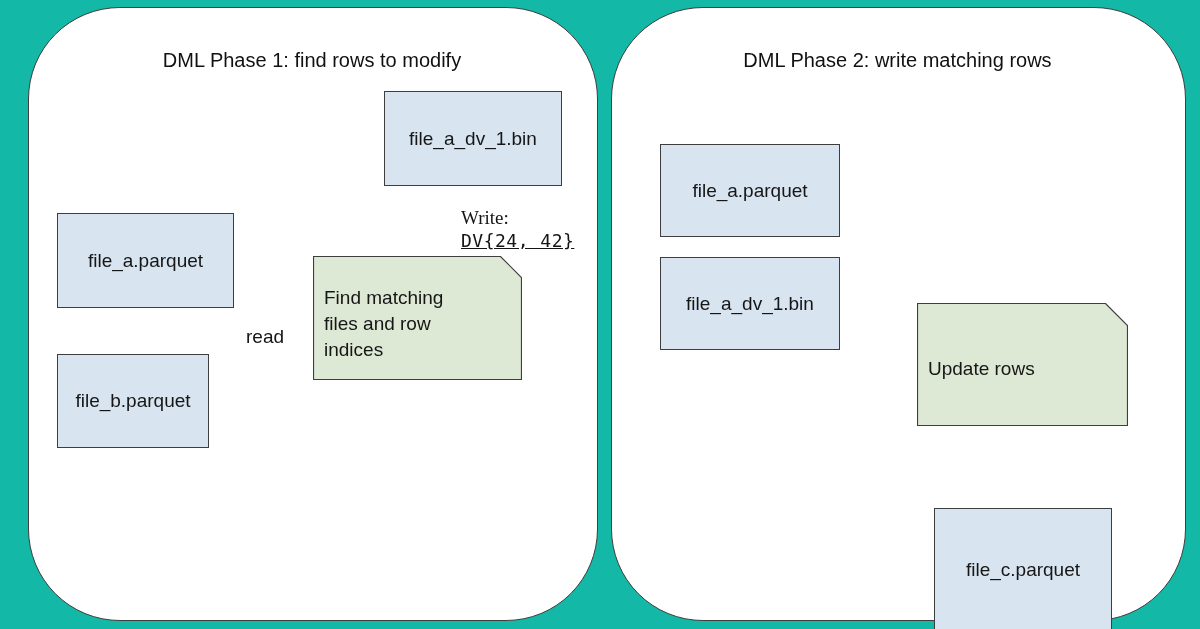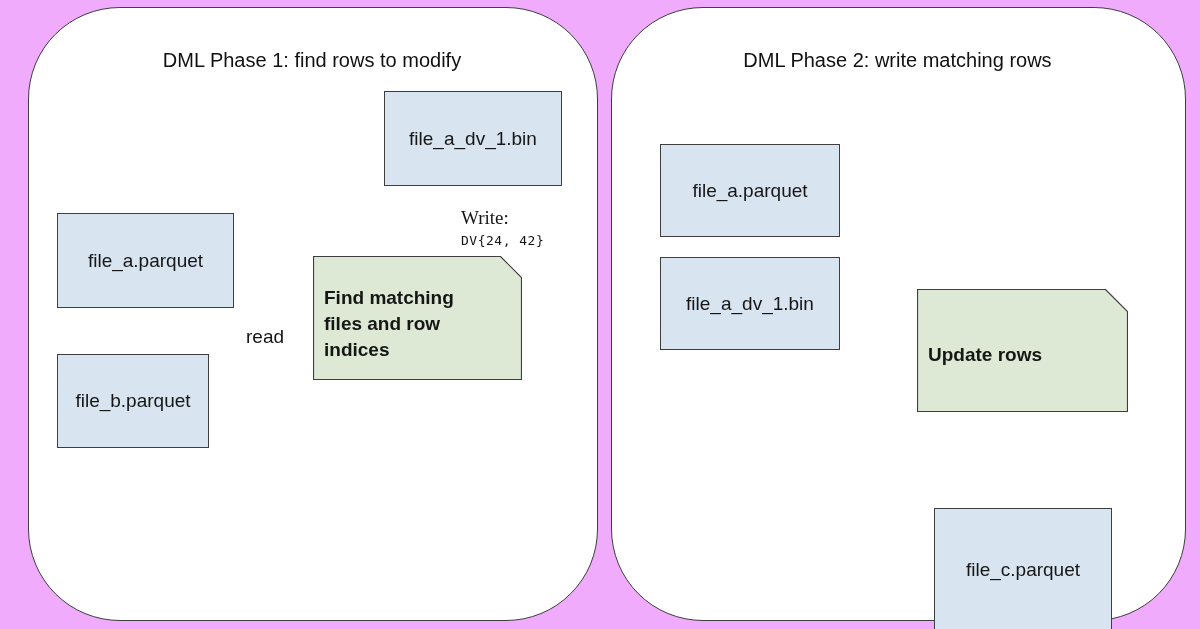--- a/index.html
+++ b/index.html
@@ -1,47 +1,47 @@
 <!DOCTYPE html>
 <html style="--file-fill: #d8e4f0; --process-fill: #dde9d4; --line: #3e3e3e; --text: #151515;"><head>
 <meta charset="utf-8">
 <style>
   html,body{margin:0;padding:0;background:#fff;}
   #stage{
     position:relative;width:1200px;height:629px;overflow:hidden;
     font-family:"Liberation Sans",sans-serif;color:var(--text,#151515);
-    background:#f0abfc;
+    background:#14b8a6;
   }
   .group{position:absolute;inset:0;pointer-events:none;}
   .group > *{pointer-events:auto;}
   .panel{
     position:absolute;background:#fff;
     border:1.4px solid var(--line,#3e3e3e);
     border-radius:92px;
   }
   .title{
     position:absolute;font-size:20px;line-height:24px;text-align:center;
     color:#111;white-space:nowrap;
   }
   .filebox{
     position:absolute;background:var(--file-fill,#d8e4f0);
     border:1.2px solid var(--line,#3e3e3e);
     display:flex;align-items:center;justify-content:center;
     font-size:19px;color:#161616;box-sizing:border-box;white-space:nowrap;
   }
-  .process{position:absolute;font-weight:bold;}
+  .process{position:absolute;}
   .process svg{position:absolute;left:0;top:0;display:block;}
   .process-label{
     position:absolute;font-size:19px;line-height:26px;color:#161616;
   }
   .lbl{position:absolute;font-size:19px;line-height:26px;color:#141414;white-space:nowrap;}
   .lbl.center{text-align:center;}
   .mono{
     font-family:"DejaVu Sans Mono",monospace;
-    font-size:13px;line-height:17px;letter-spacing:0.5px;
+    font-size:18px;line-height:17px;letter-spacing:0.5px;text-decoration:underline;
   }
   .arrows{position:absolute;inset:0;pointer-events:none;}
   .arrows line{stroke:var(--line,#3e3e3e);stroke-width:1.2;}
 </style>
 </head>
 <body>
 
 <div id="stage">
 
   <svg class="arrows" width="1200" height="629" viewBox="0 0 1200 629">
@@ -85,21 +85,21 @@
 
   <section class="group">
     <div class="panel" style="left:611px;top:7px;width:573px;height:612px;"></div>
 
     <div class="title" style="left:611px;top:48px;width:573px;">DML Phase 2: write matching rows</div>
 
     <div class="filebox" style="left:660px;top:144px;width:180px;height:93px;">file_a.parquet</div>
 
     <div class="filebox" style="left:660px;top:257px;width:180px;height:93px;">file_a_dv_1.bin</div>
 
-    <div class="process" style="left:917px;top:289px;width:211px;height:123px;">
+    <div class="process" style="left:917px;top:303px;width:211px;height:123px;">
       <svg width="211" height="123" viewBox="0 0 211 123">
         <path d="M0.5 0.5 L188.5 0.5 L210.5 22.5 L210.5 122.5 L0.5 122.5 Z" fill="var(--process-fill,#dde9d4)" stroke="var(--line,#3e3e3e)" stroke-width="1.2"></path>
       </svg>
       <div class="process-label" style="left:11px;top:53px;width:190px;">Update rows</div>
     </div>
 
 
     <div class="filebox" style="left:934px;top:508px;width:178px;height:123px;">file_c.parquet</div>
   </section>
 

